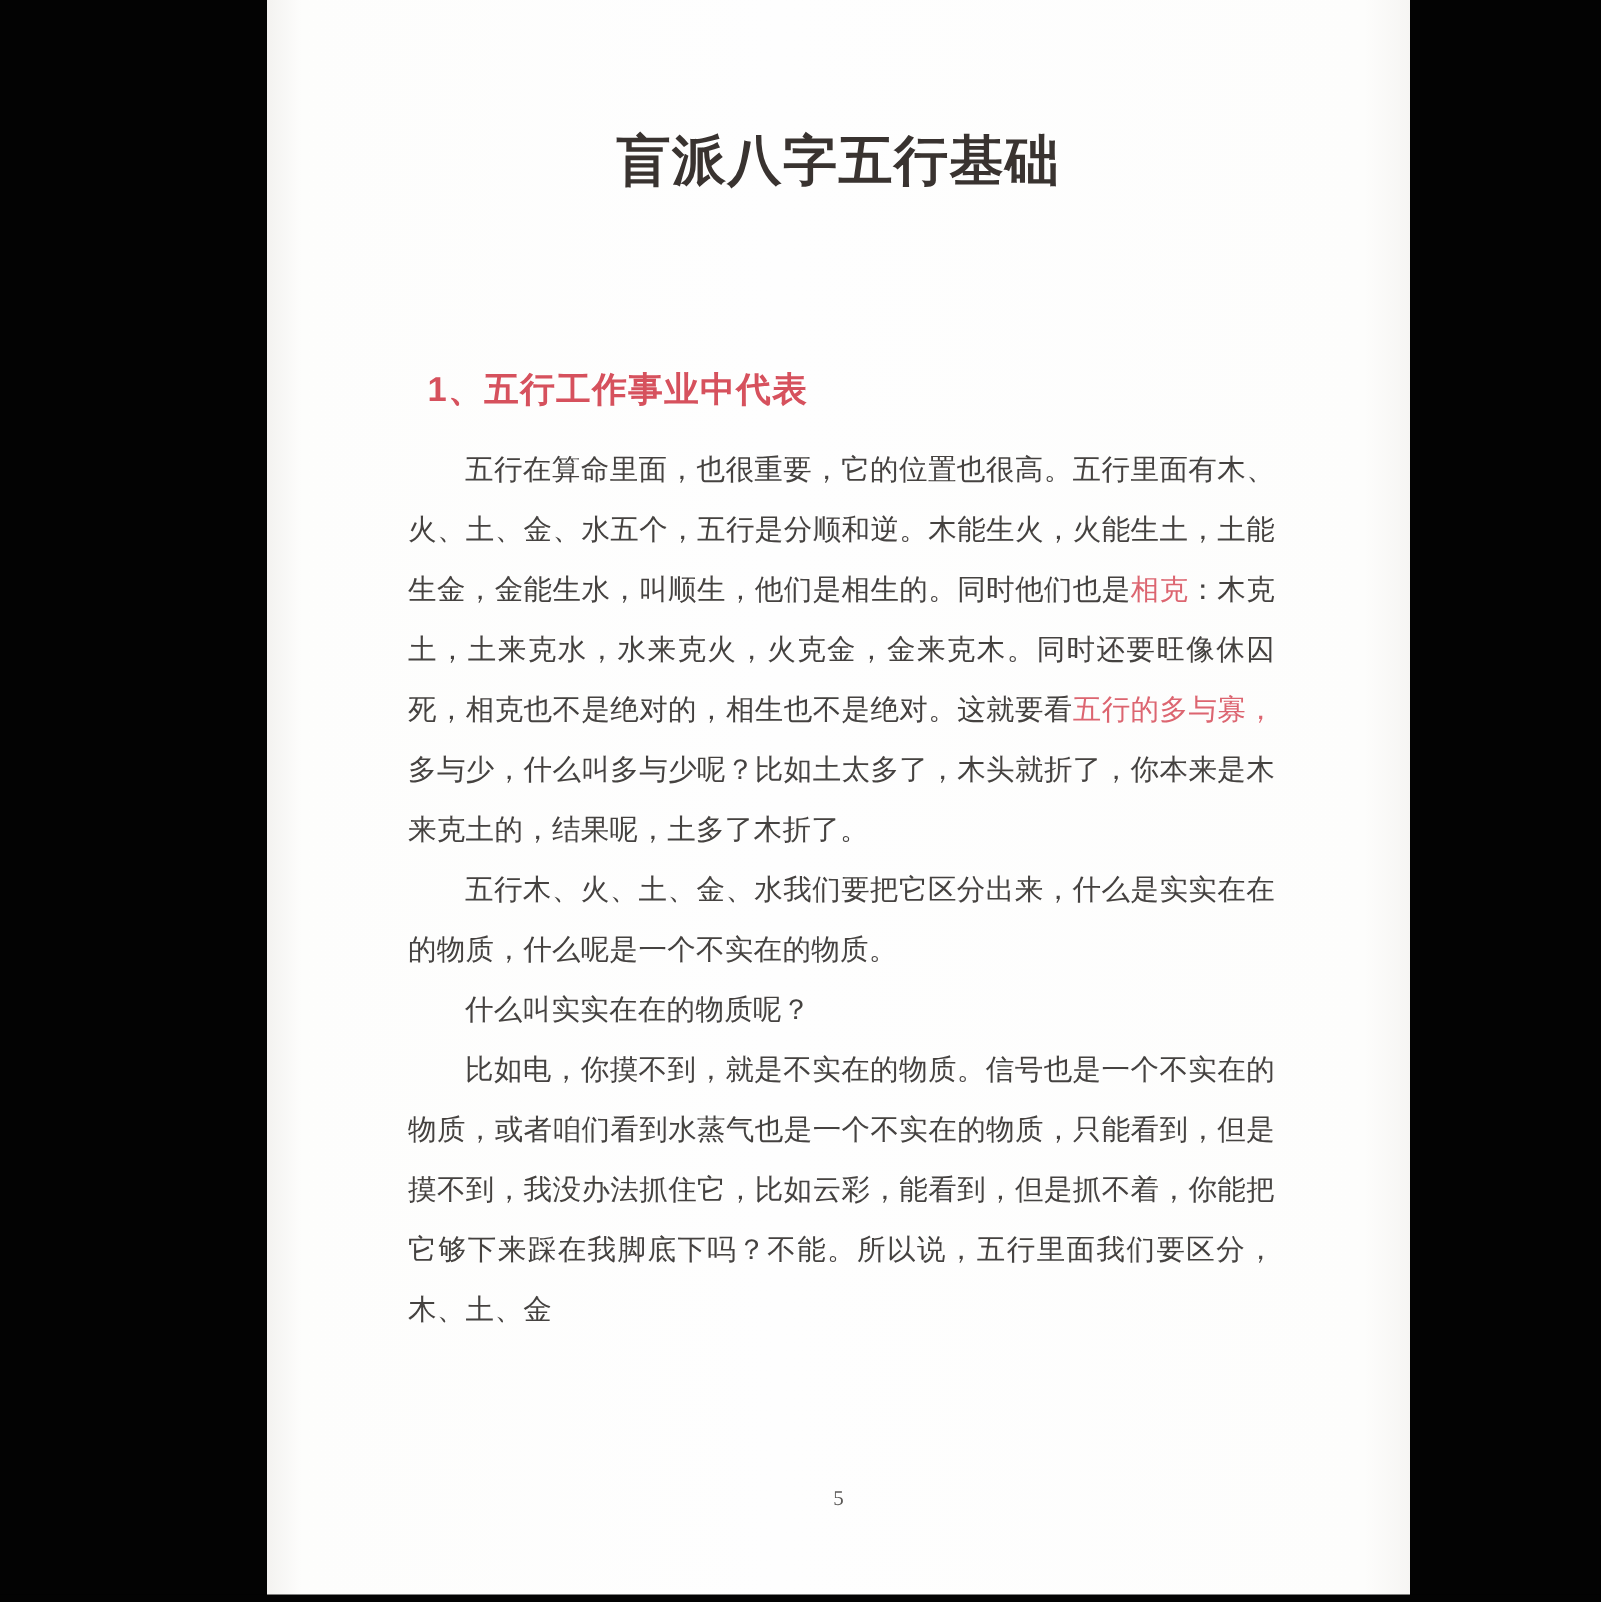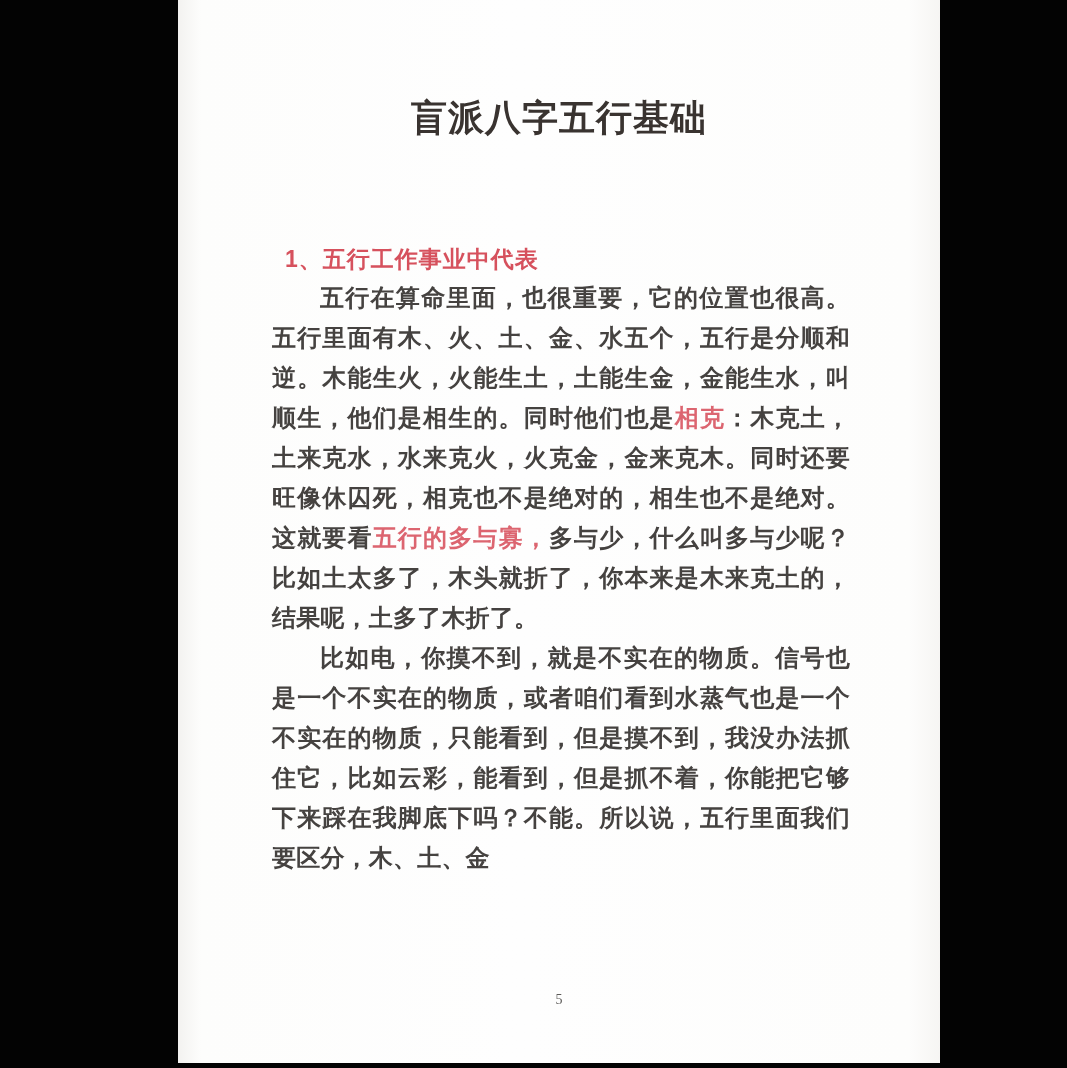--- a/index.html
+++ b/index.html
@@ -27,21 +27,21 @@
     position: absolute;
     left: 178px;
     top: 0;
     width: 762px;
     height: 1063px;
     background: linear-gradient(90deg, #f3f2f0 0%, #fdfdfc 3%, #fefefe 45%, #fdfdfc 96%, #f6f5f3 100%);
   }
 
   .doc-title {
     position: absolute;
-    top: 95px;
+    top: 84px;
     left: 0;
     width: 100%;
     margin: 0;
     text-align: center;
     font-size: 36px;
     line-height: 46px;
     font-weight: bold;
     letter-spacing: 1px;
     color: #393330;
   }
@@ -62,28 +62,27 @@
     left: 96px;
     margin: 11px;
     font-family: "Liberation Sans", sans-serif;
     font-size: 23px;
     line-height: 30px;
     font-weight: bold;
     letter-spacing: 1px;
   }
   .body-text {
     position: absolute;
-    top: 278px;
+    top: 294px;
     left: 94px;
     width: 578px;
-    font-size: 24px;
+    font-size: 19px;
     line-height: 40px;
     color: #454240;
     letter-spacing: 0.2px;
-    font-weight: bold;
   }
   .body-text p {
     margin: 0;
     text-indent: 2em;
     text-align: justify;
     text-align-last: left;
   }
   .page-number {
     position: absolute;
     top: 990px;
@@ -104,18 +103,20 @@
   <div class="bar bar-bottom"></div>
 
   <div class="page">
     <h1 class="doc-title">盲派八字五行基础</h1>
 
 
     <h3 class="subsection-heading" style="color: rgb(214, 81, 93);">1、五行工作事业中代表</h3>
 
     <div class="body-text" id="body-text">
         <p><span>五行在算命里面，也很重要，它的位置也很高。五行里面有木、火、土、金、水五个，五行是分顺和逆。木能生火，火能生土，土能生金，金能生水，叫顺生，他们是相生的。同时他们也是</span><span style="color: rgb(220, 101, 112);">相克</span><span>：木克土，土来克水，水来克火，火克金，金来克木。同时还要旺像休囚死，相克也不是绝对的，相生也不是绝对。这就要看</span><span style="color: rgb(220, 101, 112);">五行的多与寡，</span><span>多与少，什么叫多与少呢？比如土太多了，木头就折了，你本来是木来克土的，结果呢，土多了木折了。</span></p>
+        <p><span>五行木、火、土、金、水我们要把它区分出来，什么是实实在在的物质，什么呢是一个不实在的物质。</span></p>
+        <p><span>什么叫实实在在的物质呢？</span></p>
         <p><span>比如电，你摸不到，就是不实在的物质。信号也是一个不实在的物质，或者咱们看到水蒸气也是一个不实在的物质，只能看到，但是摸不到，我没办法抓住它，比如云彩，能看到，但是抓不着，你能把它够下来踩在我脚底下吗？不能。所以说，五行里面我们要区分，木、土、金</span></p>
       </div>
 
     <div class="page-number">5</div>
   </div>
 </div>
 
 </body></html>

